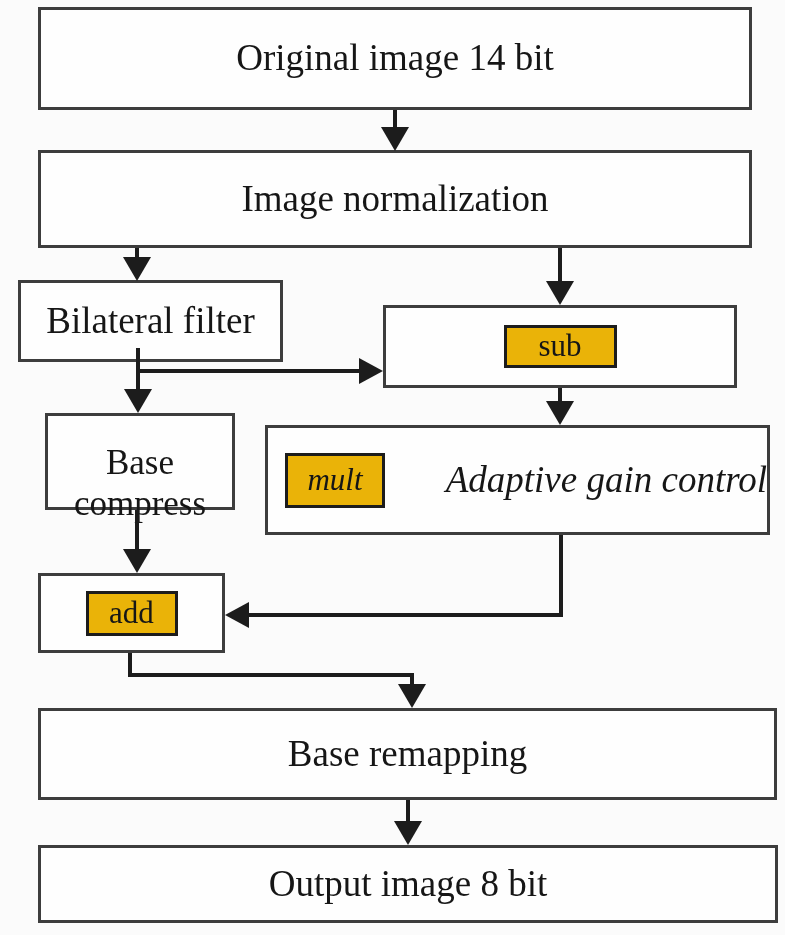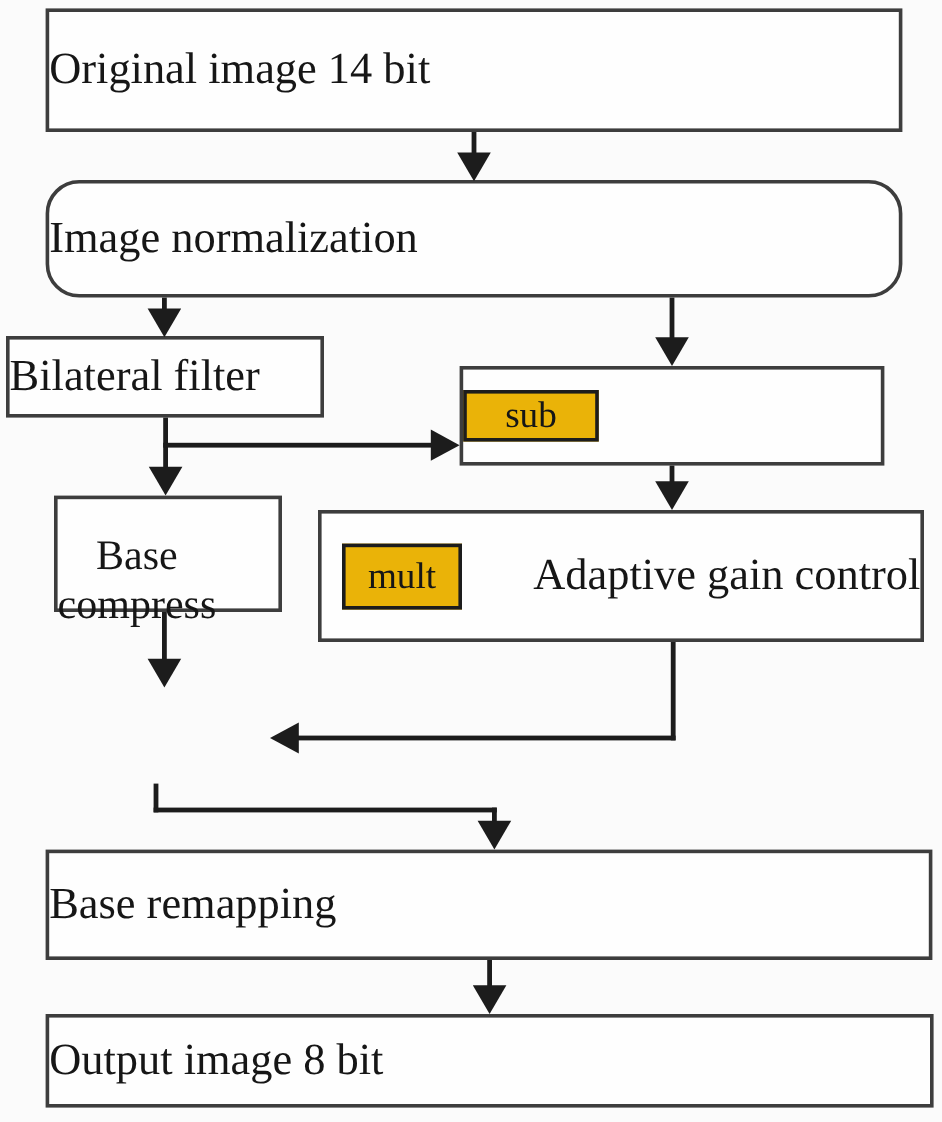--- a/index.html
+++ b/index.html
@@ -18,45 +18,45 @@
     overflow:hidden;
   }
   
   .node{
     position:absolute;
     box-sizing:border-box;
     border:3px solid var(--border);
     background:#fefefe;
     display:flex;
     align-items:center;
-    justify-content:flex-start;
+    justify-content:center;
     text-align:center;
   }
   .node .lbl{
     font-size:37px;
     line-height:1.05;
     white-space:nowrap;
   }
   .opbox{
     box-sizing:border-box;
     border:3px solid var(--line);
     background:#eab308;
     display:flex;
     align-items:center;
     justify-content:center;
   }
   .opbox .lbl{font-size:31px;}
   #box-original    {left:38px;  top:7px;   width:714px; height:103px;}
-  #box-normalize   {left:38px;  top:150px; width:714px; height:98px;border-radius:28px;}
-  #box-bilateral   {left:5px;   top:280px; width:265px; height:68px;font-family:Liberation Serif, serif;}
+  #box-normalize   {left:38px;  top:150px; width:714px; height:98px;}
+  #box-bilateral   {left:18px;   top:280px; width:265px; height:82px;font-family:Liberation Serif, serif;}
   #box-sub         {left:383px; top:305px; width:354px; height:83px;}
   #box-sub .opbox  {width:113px; height:43px;}
   #box-base        {left:45px;  top:413px; width:190px; height:97px;}
   #box-base .lbl   {font-size:35px; line-height:1.15; white-space:normal;margin-top:44px;}
-  #box-agc         {left:265px; top:425px; width:505px; height:110px; justify-content:flex-start;}
+  #box-agc         {left:265px; top:425px; width:505px; height:110px; justify-content:flex-start;font-style:italic;}
   #box-agc .opbox  {width:100px; height:55px; margin-left:17px; flex:0 0 auto;}
   #box-agc .agc-label-wrap{flex:1; display:flex; align-items:center; justify-content:flex-end;}
   #box-add         {left:38px;  top:573px; width:187px; height:80px;}
   #box-add .opbox  {width:92px;  height:45px;}
   #box-remap       {left:38px;  top:708px; width:739px; height:92px;}
   #box-output      {left:38px;  top:845px; width:740px; height:78px;}
   
   .vl,.hl{position:absolute;background:var(--line);}
   .vl{width:4px;}
   .hl{height:4px;}
@@ -102,20 +102,25 @@
 
   <div class="node" id="box-agc">
     <div class="opbox">
       <span class="lbl">mult</span>
     </div>
     <div class="agc-label-wrap">
       <span class="lbl">Adaptive gain control</span>
     </div>
   </div>
 
+  <div class="node" id="box-add">
+    <div class="opbox">
+      <span class="lbl">add</span>
+    </div>
+  </div>
 
   <div class="node" id="box-remap">
     <span class="lbl">Base remapping</span>
   </div>
 
   <div class="node" id="box-output">
     <span class="lbl">Output image 8 bit</span>
   </div>
 
   <div>

